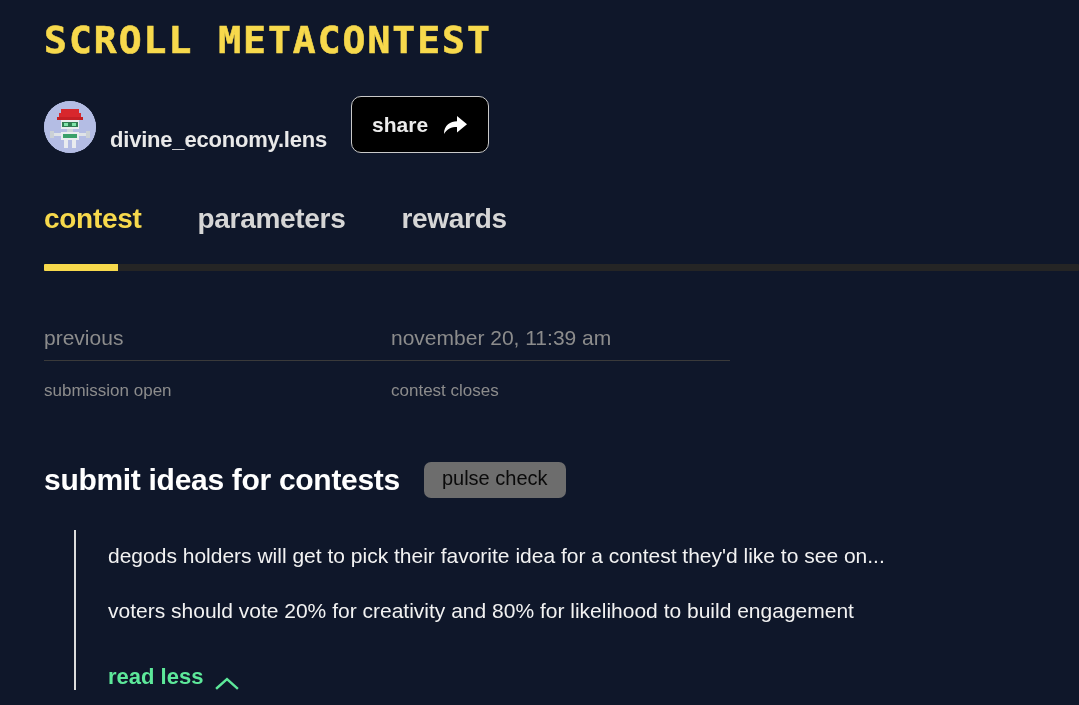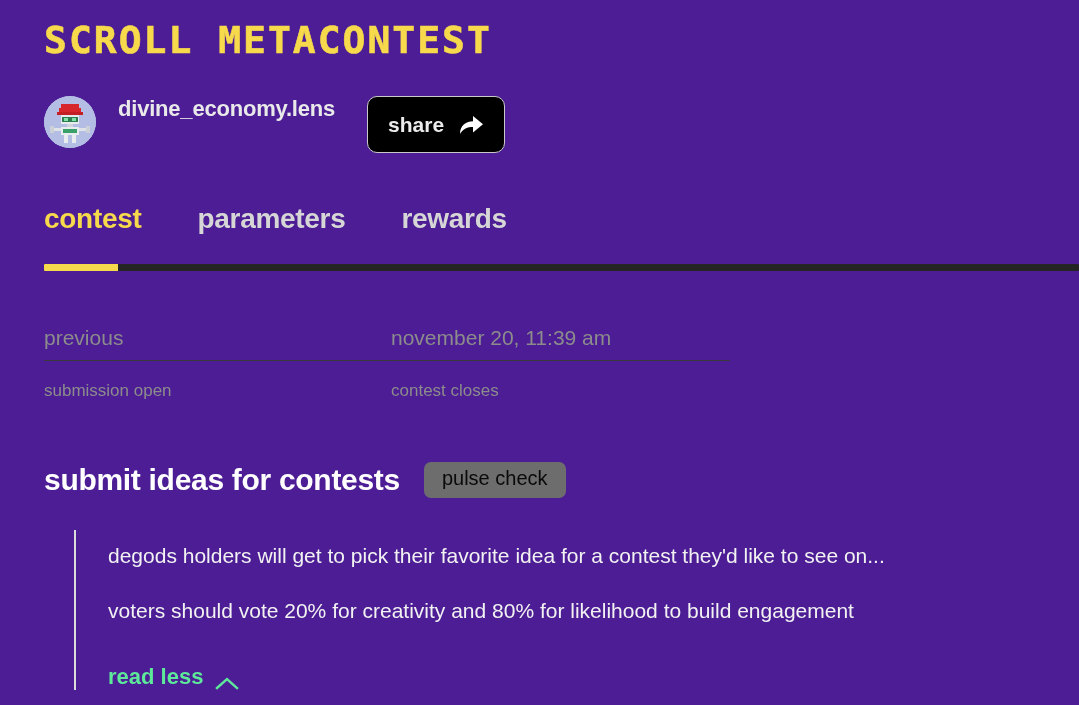--- a/index.html
+++ b/index.html
@@ -14,21 +14,21 @@
   body {
     font-family: "Liberation Sans", sans-serif;
     color: #ffffff;
     -webkit-font-smoothing: antialiased;
   }
 
   .page {
     position: relative;
     width: 1079px;
     height: 705px;
-    background: #4c1d95;
+    background: #0f172a;
     padding: 0 0 0 44px;
   }
 
   
   .title {
     position: absolute;
     left: 44px;
     top: 14px;
     font-family: "DejaVu Sans Mono", monospace;
     font-size: 38px;
@@ -39,22 +39,22 @@
     text-transform: uppercase;
     -webkit-text-stroke: 0.6px #f7d94c;
   }
 
   
   .identity-row {
     position: absolute;
     left: 44px;
     top: 96px;
     display: flex;
-    align-items: flex-start;
-    gap: 22px;
+    align-items: flex-end;
+    gap: 14px;
   }
 
   .avatar {
     width: 52px;
     height: 52px;
     border-radius: 50%;
     background: #b4bde4;
     position: relative;
     overflow: hidden;
     flex: 0 0 auto;

